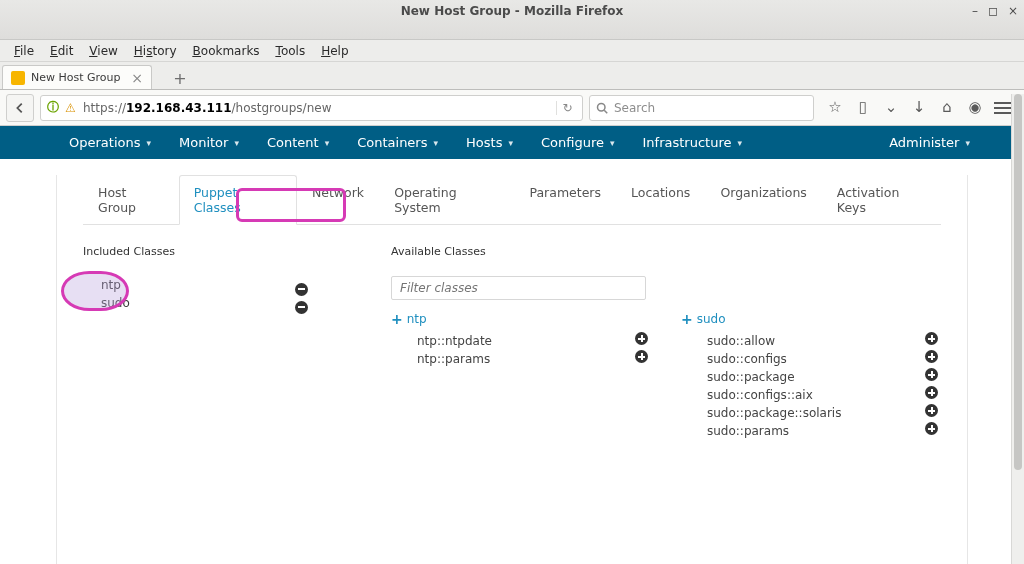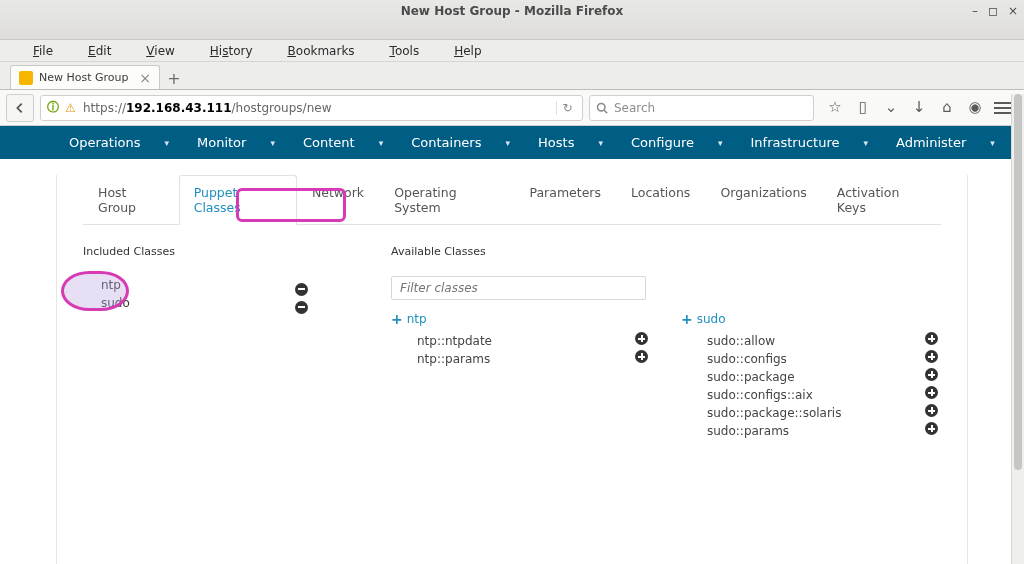--- a/index.html
+++ b/index.html
@@ -6,27 +6,27 @@
   body { font-size: 12px; color: #333; background: #fff; }
 
   
   .os-titlebar { height:40px; background:linear-gradient(#e8e8e6,#dedddb); border-bottom:1px solid #c8c8c6; position:relative; }
   .os-title { position:absolute; left:50%; transform:translateX(-50%); font-weight:bold; font-size:12px; line-height:23px; color:#4b4b4b; }
   .os-controls { position:absolute; right:6px; top:0; display:flex; gap:10px; font-size:12px; line-height:23px; color:#4b4b4b; }
   .os-controls span { cursor:pointer; }
 
   
   .ff-menubar { height:22px; background:#ededeb; border-bottom:1px solid #d6d6d4; display:flex; align-items:center; padding:0 6px; }
-  .ff-menubar span { padding:2px 8px; text-decoration:underline; text-decoration-color:rgba(0,0,0,0); color:#2b2b2b; font-size:12px;margin-left:19px; }
+  .ff-menubar span { padding:2px 8px; text-decoration:underline; text-decoration-color:rgba(0,0,0,0); color:#2b2b2b; font-size:12px; }
   .ff-menubar span::first-letter { text-decoration:underline; }
   .ff-menubar .m { padding:2px 8px; color:#2b2b2b; font-size:12px; }
   .ff-menubar .m u { text-decoration:underline; }
 
   
-  .ff-tabstrip { height:28px; background:#ededeb; display:flex; align-items:flex-end; padding-left:10px; border-bottom:1px solid #bdbdbb; }
+  .ff-tabstrip { height:28px; background:#ededeb; display:flex; align-items:flex-end; padding-left:2px; border-bottom:1px solid #bdbdbb;gap:14px; }
   .ff-tab { height:24px; background:#fcfcfa; border:1px solid #c9c9c7; border-bottom:none; border-radius:3px 3px 0 0; padding:0 8px; display:flex; align-items:center; gap:6px; min-width:150px; font-size:11px; color:#3a3a3a; }
   .ff-tab .favicon { width:14px; height:14px; border-radius:2px; background:#f7b500; display:inline-block; }
   .ff-tab .close { color:#888; font-size:14px; line-height:14px; cursor:pointer; margin-left:auto; }
   .ff-newtab { width:28px; height:22px; display:flex; align-items:center; justify-content:center; color:#6e6e6e; font-size:16px; }
 
   
   .ff-urlrow { height:36px; background:#f9f9f7; border-bottom:1px solid #cfcfcd; display:flex; align-items:center; padding:0 6px; gap:6px; }
   .nav-btn { width:28px; height:28px; border:1px solid #cfcfcd; border-radius:3px; background:#f5f5f3; display:flex; align-items:center; justify-content:center; color:#666; }
   .urlbox { flex:1; height:26px; border:1px solid #cfcfcd; border-radius:3px; background:#fff; display:flex; align-items:center; padding:0 4px; gap:4px; font-size:12px; color:#666; }
   .urlbox .info { width:16px; text-align:center; color:#6ba300; font-weight:bold; }
@@ -35,21 +35,21 @@
   .urlbox .text b { color:#000; font-weight:bold; }
   .urlbox .go { width:22px; text-align:center; color:#888; border-left:1px solid #e0e0de; }
   .searchbox { width:225px; height:26px; border:1px solid #cfcfcd; border-radius:3px; background:#fff; display:flex; align-items:center; padding:0 6px; gap:6px; color:#8d8d8d; }
   .ff-icons { display:flex; gap:10px; padding:0 6px; color:#5a5a5a; }
   .ff-icons span { width:18px; text-align:center; font-size:15px; }
   .hamburger { width:20px; height:20px; display:flex; flex-direction:column; justify-content:center; gap:3px; }
   .hamburger i { display:block; height:2px; background:#5a5a5a; }
 
   
   .appnav { height:33px; background:#005e85; display:flex; align-items:center; padding:0 40px 0 55px; color:#fff; font-size:13px; }
-  .appnav .item { padding:0 14px; display:flex; align-items:center; gap:24px; height:100%; cursor:pointer; }
+  .appnav .item { padding:0 14px; display:flex; align-items:center; gap:6px; height:100%; cursor:pointer; }
   .appnav .caret { font-size:9px; opacity:.85; }
   .appnav .spacer { flex:1; }
 
   
   .page-shadow { margin:0 56px; border:1px solid #e6e6e6; border-top:none; }
   .page { background:#fff; padding:0 0 0 0; min-height:430px; position:relative; }
 
   
   .form-tabs { display:flex; border-bottom:1px solid #e1e1e1; margin:16px 0 0 26px; width:calc(100% - 52px); }
   .form-tabs .tab { padding:9px 14px; font-size:12.5px; color:#555; cursor:pointer; border:1px solid transparent; border-bottom:none; margin-bottom:-1px; }

